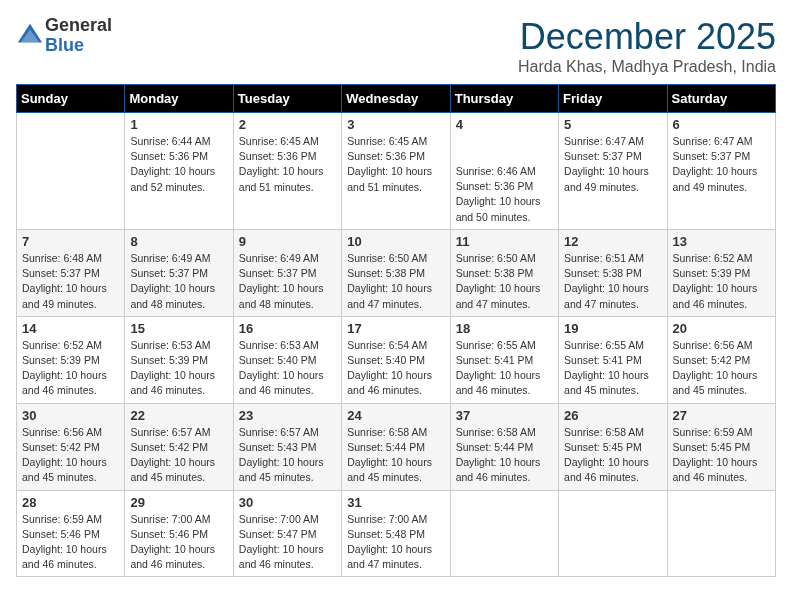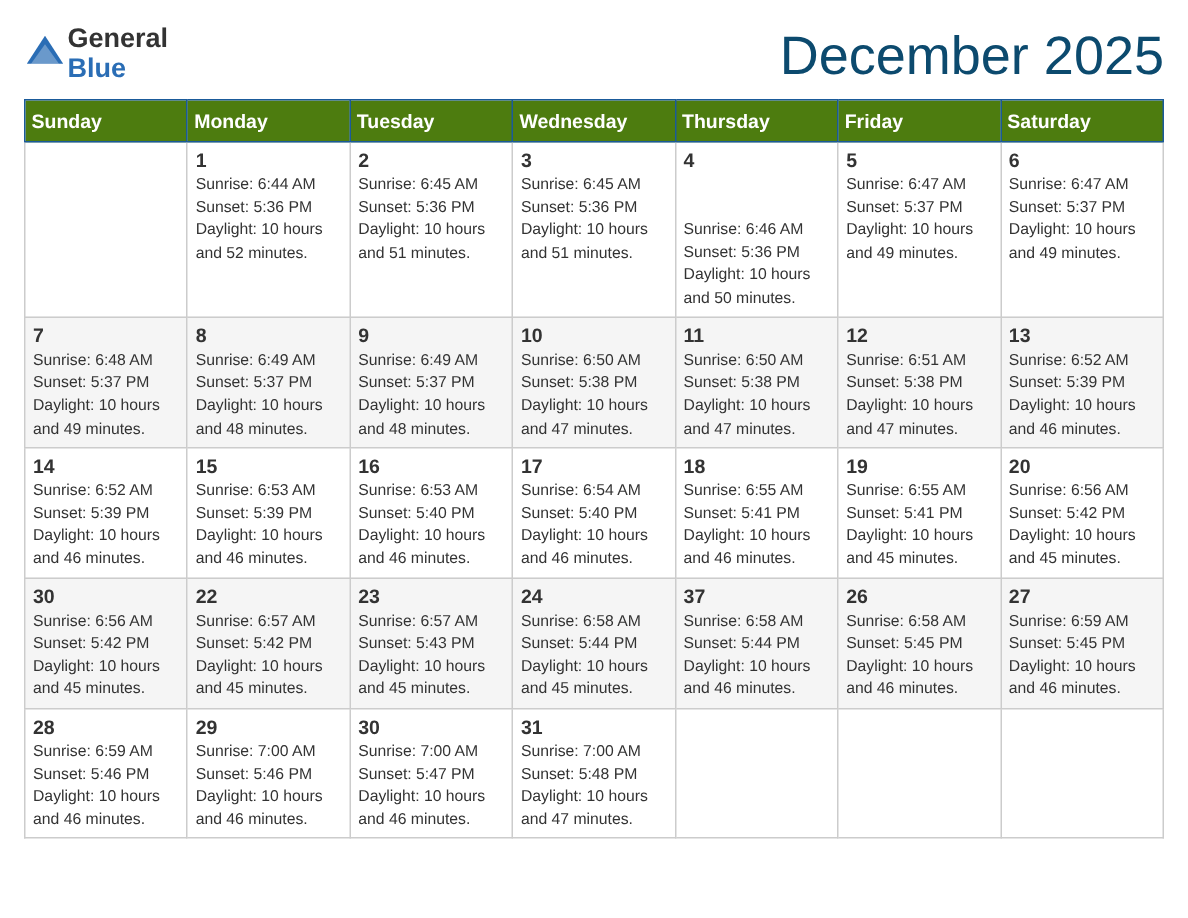--- a/index.html
+++ b/index.html
@@ -51,21 +51,21 @@
     .subtitle {
       font-size: 16px;
       color: #555;
     }
     .calendar {
       width: 100%;
       border-collapse: collapse;
       border: 1px solid #ccc;
     }
     .calendar th {
-      background: #4d7c0f;
+      background: #000000;
       color: #fff;
       font-size: 13px;
       font-weight: bold;
       padding: 6px 4px;
       text-align: left;
       border: 1px solid #1a5a9a;
     }
     .calendar td {
       vertical-align: top;
       border: 1px solid #ccc;
@@ -101,20 +101,21 @@
       <polygon points="15,2 28,22 2,22" fill="#2a6db5"></polygon>
       <polygon points="15,8 25,22 5,22" fill="#fff" opacity="0.3"></polygon>
     </svg>
     <div class="logo-text">
       <span class="logo-general">General</span>
       <span class="logo-blue">Blue</span>
     </div>
   </div>
   <div class="title-block">
     <div class="month-title">December 2025</div>
+    <div class="subtitle">Harda Khas, Madhya Pradesh, India</div>
   </div>
 </div>
 
 <table class="calendar">
   <thead>
     <tr id="weekday-header">
         <th>Sunday</th>
         <th>Monday</th>
         <th>Tuesday</th>
         <th>Wednesday</th>

